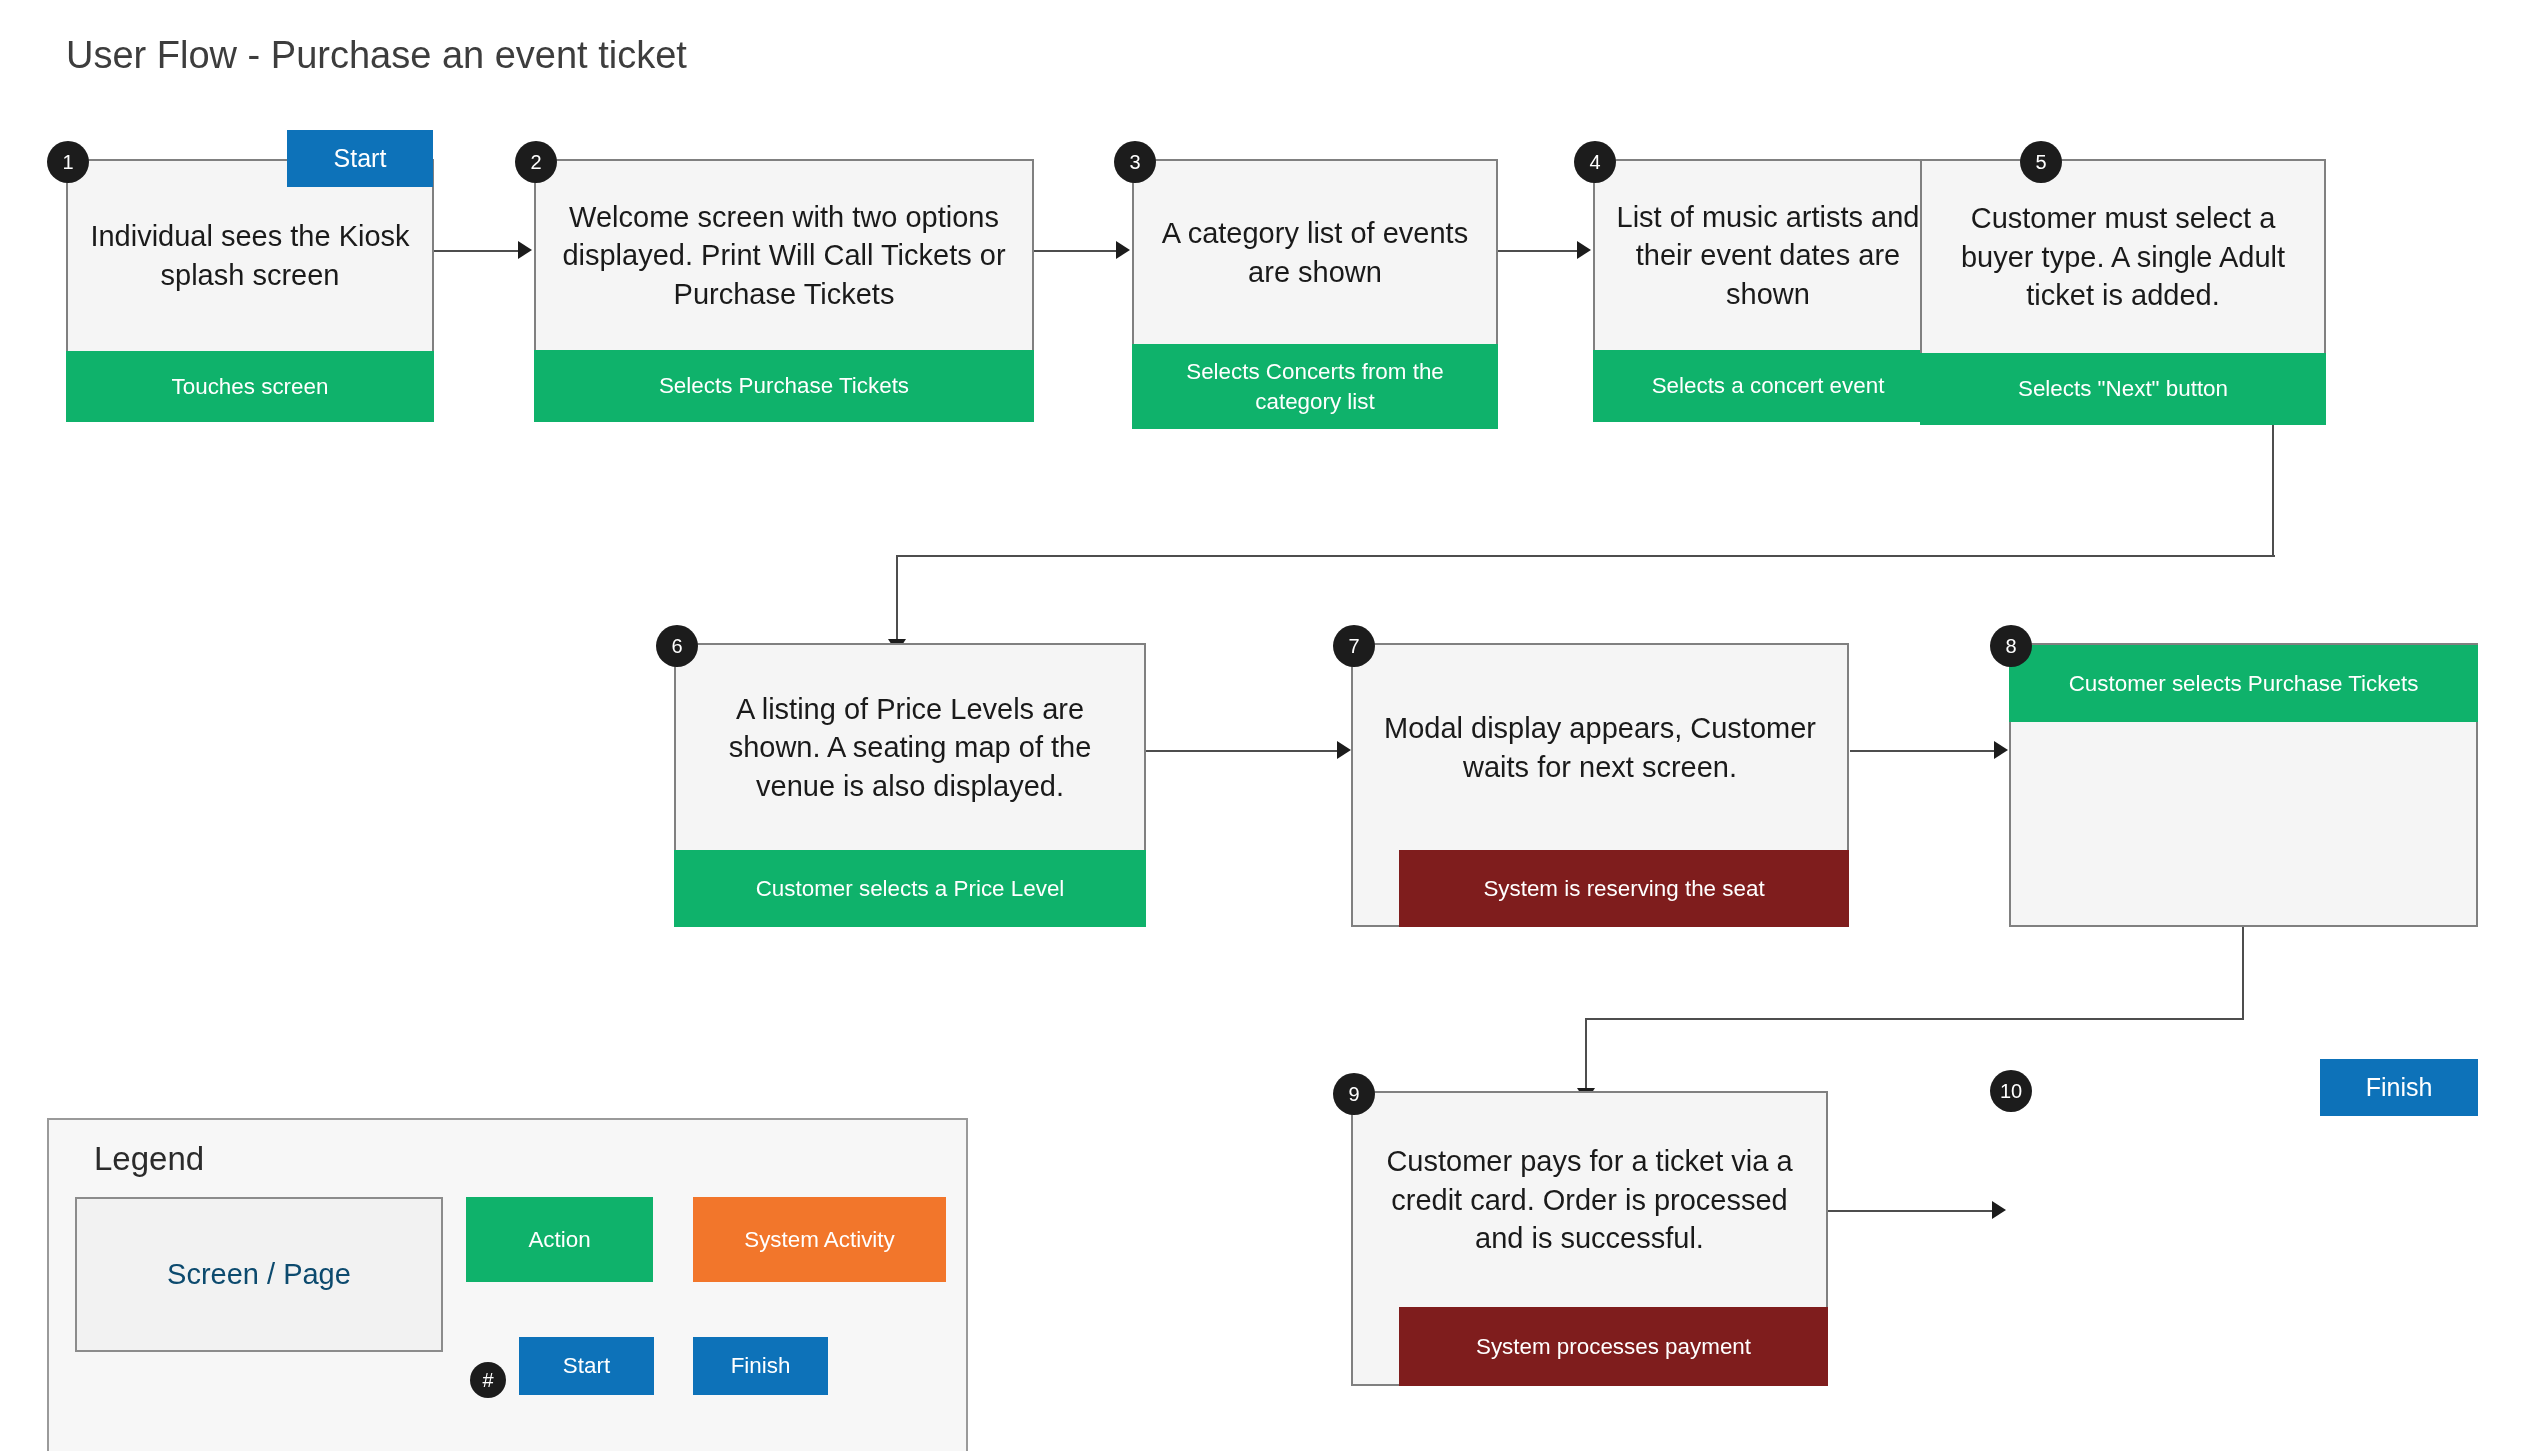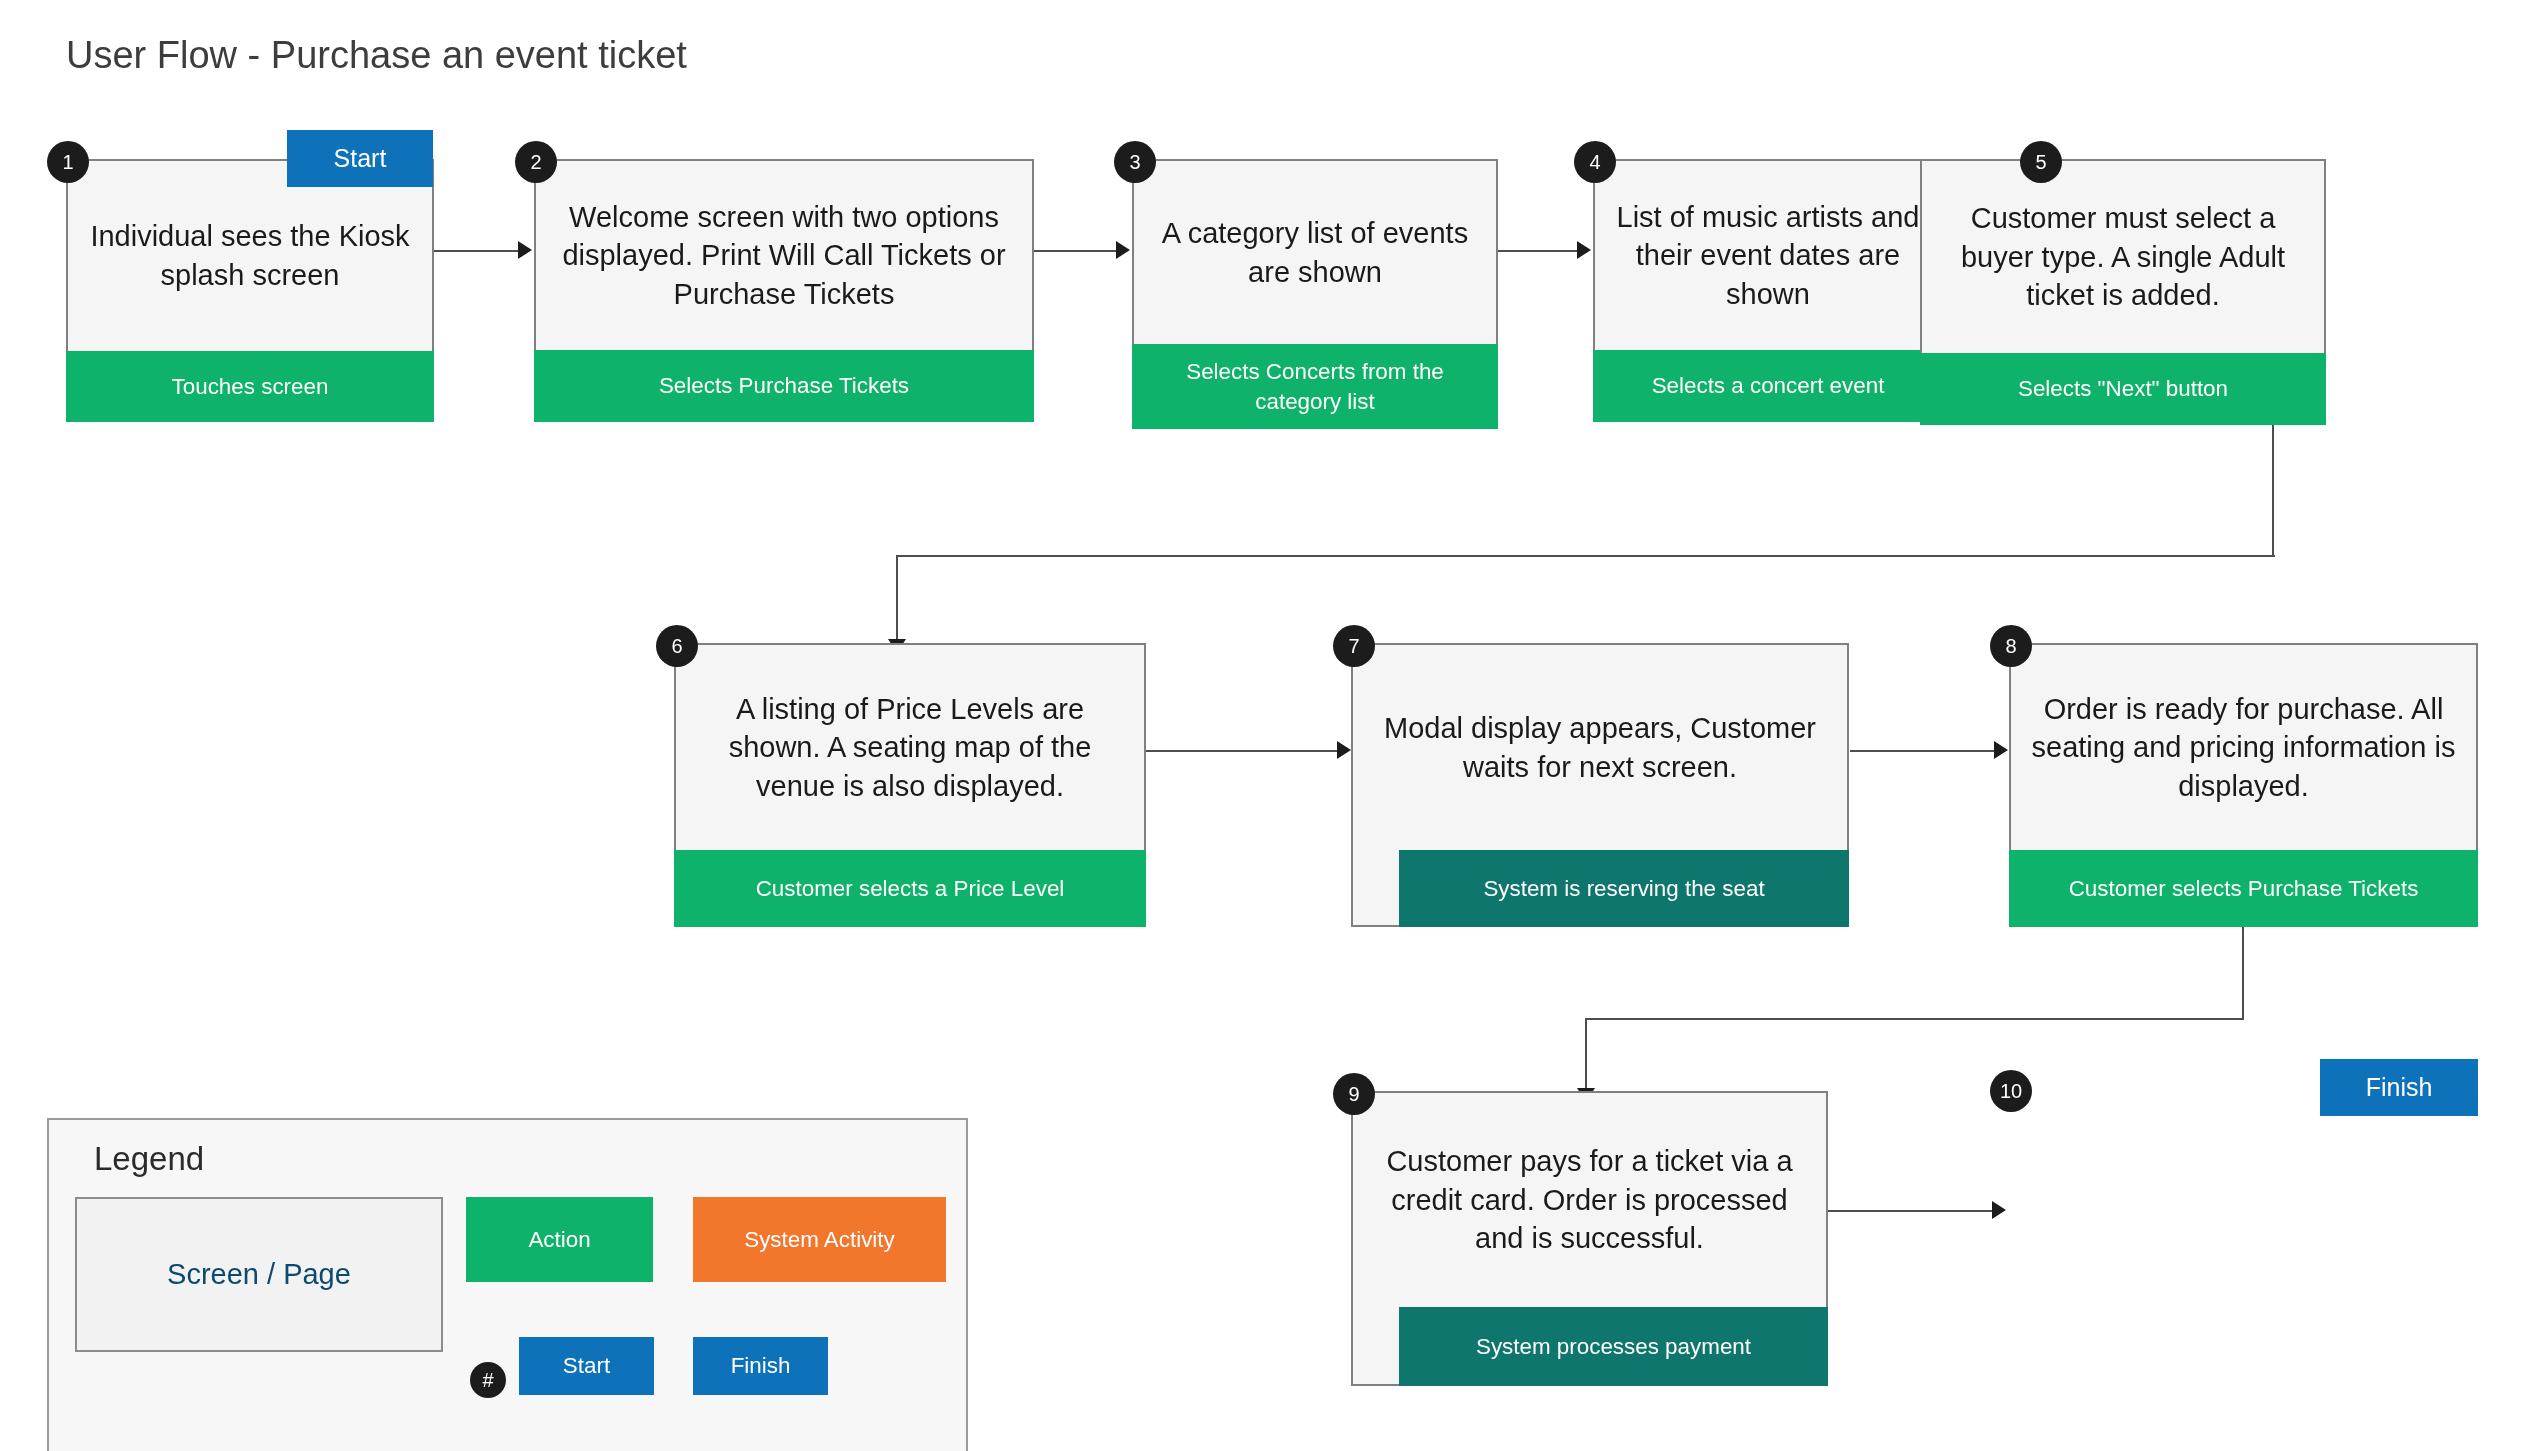--- a/index.html
+++ b/index.html
@@ -59,21 +59,21 @@
     justify-content: center;
     text-align: center;
     padding: 5.3px 10.5px;
     color: #ffffff;
     font-size: 22.4px;
     line-height: 1.3;
     font-weight: 400;
     margin: 0 -2px -2px -2px;
   }
   .act-action { background: #0fb26b; }
-  .act-system { background: #0f766e; margin-left: 46px; }
+  .act-system { background: #7f1d1d; margin-left: 46px; }
 
   
   .step-badge {
     position: absolute;
     width: 42px;
     height: 42px;
     border-radius: 50%;
     background: #1c1c1c;
     color: #ffffff;
     font-size: 20px;
@@ -269,21 +269,20 @@
 
   <div class="node" style="left:1351px; top:643px; width:498px; height:284px;">
     <div class="node-body">Modal display appears, Customer waits for next screen.</div>
     <div class="node-action act-system" style="height:77px;">System is reserving the seat</div>
   </div>
   <div class="step-badge" style="left:1333px; top:625px;">
     <span>7</span>
   </div>
 
   <div class="node" style="left:2009px; top:643px; width:469px; height:284px;">
-    <div class="node-body">Order is ready for purchase. All seating and pricing information is displayed.</div>
     <div class="node-action act-action" style="height:77px;">Customer selects Purchase Tickets</div>
   </div>
   <div class="step-badge" style="left:1990px; top:625px;">
     <span>8</span>
   </div>
 
   <div class="node" style="left:1351px; top:1091px; width:477px; height:295px;">
     <div class="node-body">Customer pays for a ticket via a credit card. Order is processed and is successful.</div>
     <div class="node-action act-system" style="height:79px;">System processes payment</div>
   </div>

